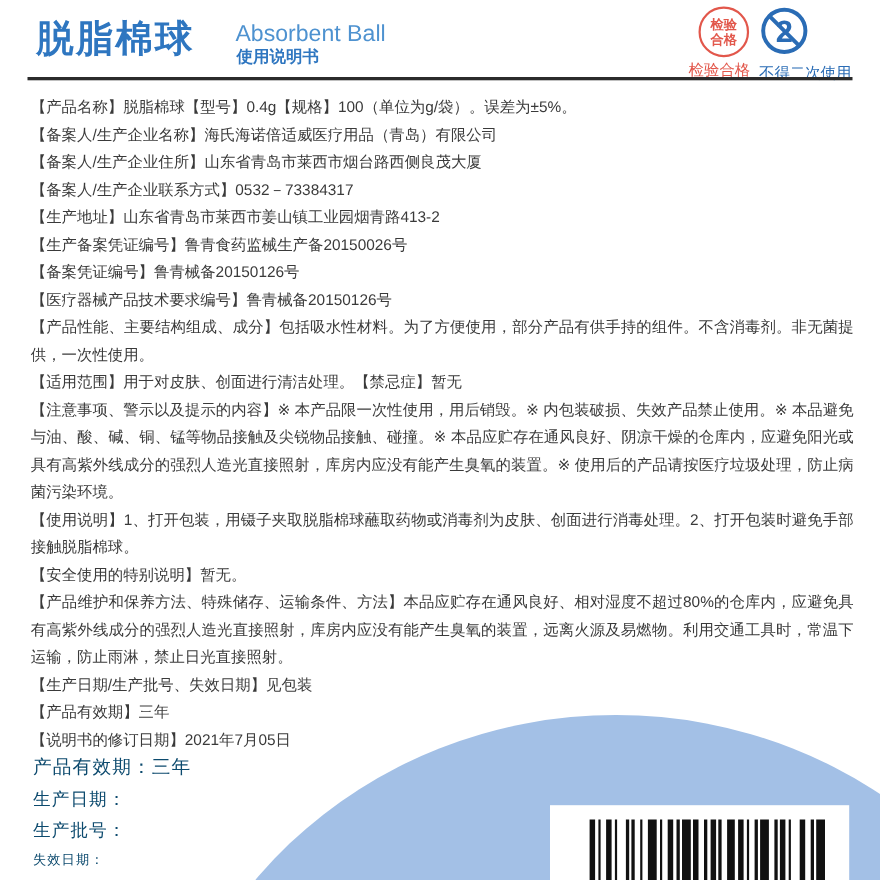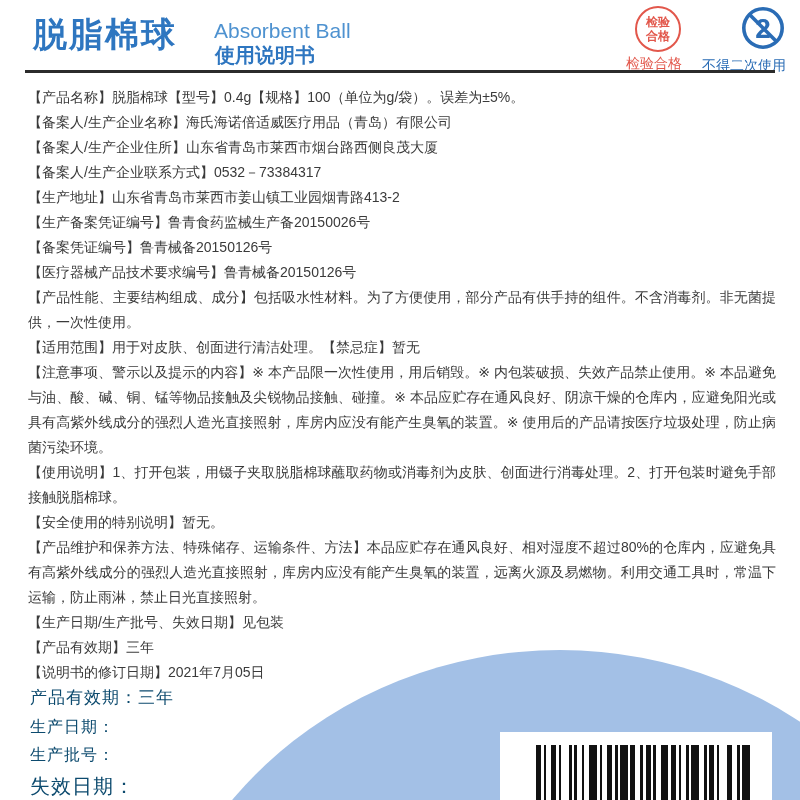--- a/index.html
+++ b/index.html
@@ -28,21 +28,21 @@
     left: 214px;
     top: 19px;
     font-size: 21px;
     font-weight: 400;
     color: #4E92D0;
   }
   .subtitle {
     position: absolute;
     left: 215px;
     top: 42px;
-    font-size: 20px;
+    font-size: 15px;
     font-weight: 700;
     color: #2E76C0;
   }
 
   .stamp-wrap { position: absolute; left: 626px; top: 6px; width: 64px; text-align: left; }
   .stamp-circle {
     width: 46px; height: 46px;
     margin: 0 auto;
     border: 2px solid #E2574B;
     border-radius: 50%;
@@ -50,21 +50,21 @@
     font-size: 12px;
     font-weight: 700;
     line-height: 14px;
     display: flex;
     flex-direction: column;
     align-items: center;
     justify-content: center;
   }
   .stamp-label { margin-top: 3px; font-size: 14px; color: #E2574B; white-space: nowrap; }
 
-  .noreuse-wrap { position: absolute; left: 690px; top: 5px; width: 96px; text-align: right; }
+  .noreuse-wrap { position: absolute; left: 690px; top: 5px; width: 96px; text-align: left; }
   .noreuse-label { margin-top: 2px; font-size: 14px; color: #2A6CB5; white-space: nowrap; }
 
   .divider {
     position: absolute;
     left: 25px;
     top: 70px;
     width: 750px;
     height: 3px;
     background: #2B2B2B;
   }
@@ -93,21 +93,21 @@
     border-radius: 50%;
     background: #A3C0E6;
     z-index: 0;
   }
 
   
   .footer-line { position: absolute; left: 30px; z-index: 1; color: #0c4a6e; white-space: nowrap; }
   .f-validity { top: 686px; font-size: 17px; letter-spacing: 1px; }
   .f-proddate { top: 717px; font-size: 16px; letter-spacing: 1px; }
   .f-batch    { top: 745px; font-size: 16px; letter-spacing: 1px; }
-  .f-expiry   { top: 773px; font-size: 20px; letter-spacing: 1px; }
+  .f-expiry   { top: 773px; font-size: 12px; letter-spacing: 1px; }
 
   
   .barcode-box {
     position: absolute;
     left: 500px;
     top: 732px;
     width: 272px;
     height: 68px;
     background: #ffffff;
     z-index: 2;

